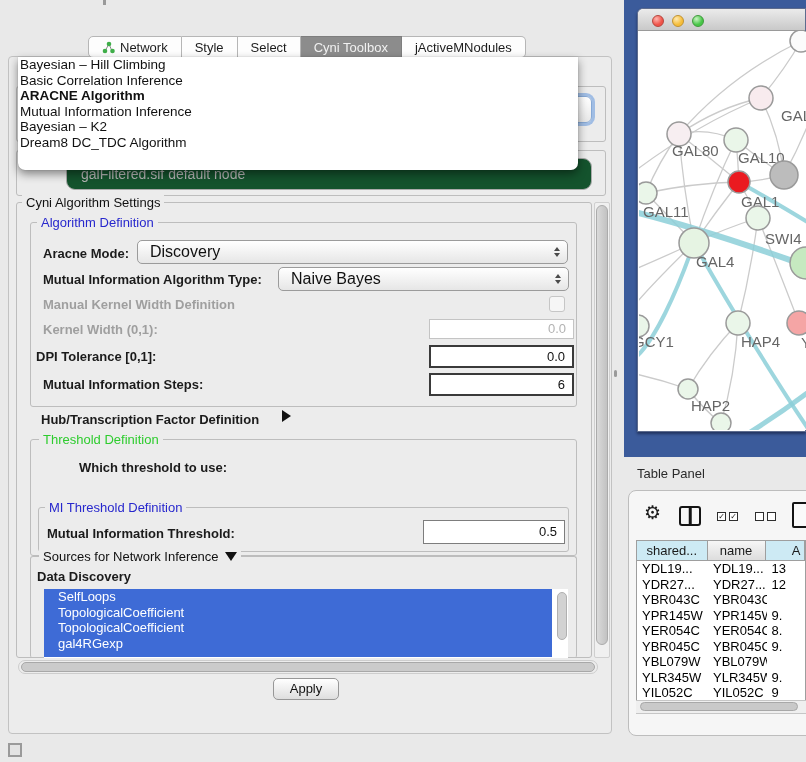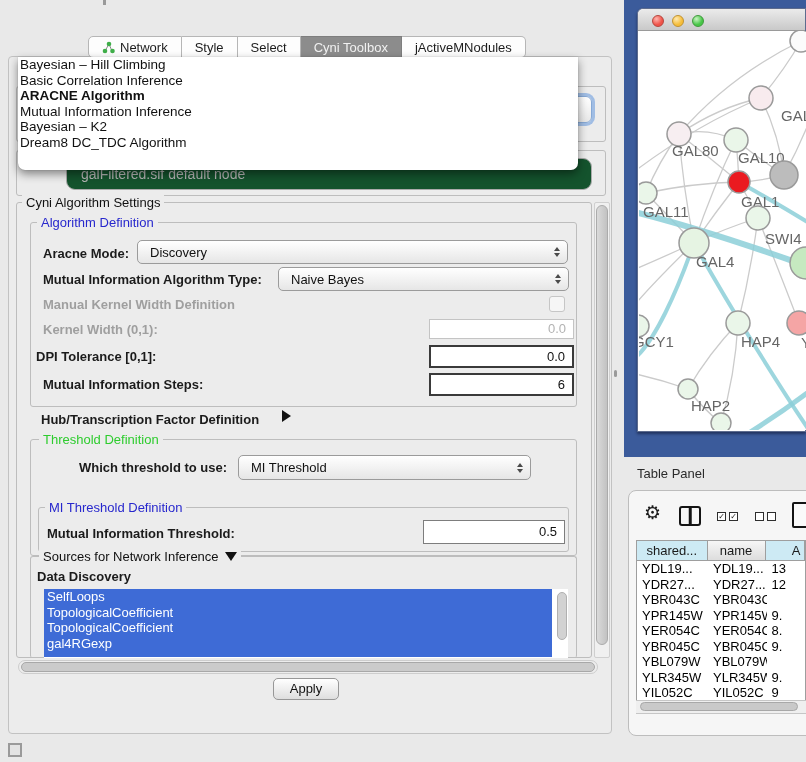--- a/index.html
+++ b/index.html
@@ -42,31 +42,31 @@
   .algo-item.bold{font-weight:bold;}
 
   
   .grp{position:absolute;border:1px solid #bdbdbd;border-radius:3px;}
   .gtitle{position:absolute;font-size:13px;background:#ececec;padding:0 4px;white-space:nowrap;z-index:5;}
   .t-blue{color:#2727cd;}
   .t-green{color:#2ecc2e;}
   .lbl{position:absolute;font-size:13px;font-weight:bold;color:#1b1b1b;white-space:nowrap;}
   .lbl.dis{color:#9f9f9f;}
   .combo{position:absolute;background:linear-gradient(#ffffff,#e6e6e6);border:1px solid #9b9b9b;
-         border-radius:5px;font-size:13px;color:#111;display:flex;align-items:center;padding:0 22px 0 12px;}
+         border-radius:5px;font-size:16px;color:#111;display:flex;align-items:center;padding:0 22px 0 12px;}
   .spin{position:absolute;right:7px;top:50%;transform:translateY(-50%);display:flex;flex-direction:column;gap:2px;}
   .tri-up{width:0;height:0;border-left:3.5px solid transparent;border-right:3.5px solid transparent;border-bottom:4.5px solid #4a4a4a;}
   .tri-down{width:0;height:0;border-left:3.5px solid transparent;border-right:3.5px solid transparent;border-top:4.5px solid #4a4a4a;}
   .tfield{position:absolute;background:#fff;font-size:13px;text-align:right;padding:0 7px;color:#111;}
   .checkbox{position:absolute;width:16px;height:16px;border:1px solid #c6c6c6;border-radius:3px;background:#f6f6f6;}
   .arrow-right{display:inline-block;width:0;height:0;border-top:6px solid transparent;border-bottom:6px solid transparent;border-left:9px solid #111;}
   .arrow-down{display:inline-block;width:0;height:0;border-left:6px solid transparent;border-right:6px solid transparent;border-top:9px solid #111;margin-left:6px;}
 
   .attr-list{left:44px;top:589px;width:524px;height:69px;background:#fff;overflow:hidden;}
-  .attr-item{height:15.5px;line-height:15.5px;width:508px;background:#3e6bd6;color:#fff;font-size:13px;padding-left:3px;white-space:nowrap;}
+  .attr-item{height:15.5px;line-height:15.5px;width:508px;background:#3e6bd6;color:#fff;font-size:13px;padding-left:14px;white-space:nowrap;}
   .attr-partial{height:6px;width:508px;background:#3e6bd6;}
   .list-vscroll{left:557px;top:592px;width:10px;height:48px;background:#d2d2d2;border:1px solid #b0b0b0;border-radius:5px;}
 
   .vscroll-track{left:594px;top:202px;width:16px;height:456px;background:#f0f0f0;border:1px solid #cfcfcf;border-radius:2px;}
   .vscroll-thumb{left:596px;top:205px;width:12px;height:440px;background:linear-gradient(90deg,#dadada,#c2c2c2);border:1px solid #ababab;border-radius:6px;}
   .hscroll-track{left:18px;top:660px;width:580px;height:14px;background:#ededed;border:1px solid #cdcdcd;border-radius:7px;}
   .hscroll-thumb{left:21px;top:662px;width:574px;height:10px;background:#cbcbcb;border:1px solid #a8a8a8;border-radius:5px;}
 
   .apply-btn{left:273px;top:678px;width:66px;height:22px;background:linear-gradient(#ffffff,#dedede);
              border:1px solid #979797;border-radius:5px;font-size:13px;color:#111;text-align:center;line-height:20px;}
@@ -195,27 +195,20 @@
   <span class="lbl" style="left:43px;top:377px;">Mutual Information Steps:</span>
   <div class="tfield" style="left:429px;top:373px;width:145px;height:23px;line-height:19px;border:2px solid #3a3a3a;">6</div>
 
   <span class="lbl" style="left:41px;top:412px;font-weight:600;">Hub/Transcription Factor Definition</span>
   <span class="abs arrow-right" style="left:282px;top:410px;"></span>
 
   <div class="abs grp" style="left:30px;top:439px;width:547px;height:117px;"></div>
   <span class="gtitle abs t-green" style="left:39px;top:432px;">Threshold Definition</span>
 
   <span class="lbl" style="left:79px;top:460px;">Which threshold to use:</span>
-  <div class="combo" style="left:238px;top:455px;width:293px;height:25px;">
-    <span>MI Threshold</span>
-    <span class="spin">
-        <span class="tri-up"></span>
-        <span class="tri-down"></span>
-      </span>
-  </div>
 
   <div class="abs grp" style="left:38px;top:507px;width:531px;height:45px;"></div>
   <span class="gtitle abs t-blue" style="left:45px;top:500px;">MI Threshold Definition</span>
   <span class="lbl" style="left:47px;top:526px;">Mutual Information Threshold:</span>
   <div class="tfield" style="left:423px;top:520px;width:142px;height:24px;line-height:21px;border:1.5px solid #7d7d7d;">0.5</div>
 
   <div class="abs grp" style="left:30px;top:556px;width:547px;height:102px;border-bottom:none;"></div>
   <span class="gtitle abs" style="left:39px;top:549px;color:#111;"><span>Sources for Network Inference</span><span class="arrow-down"></span></span>
   <span class="lbl" style="left:37px;top:569px;">Data Discovery</span>
 

